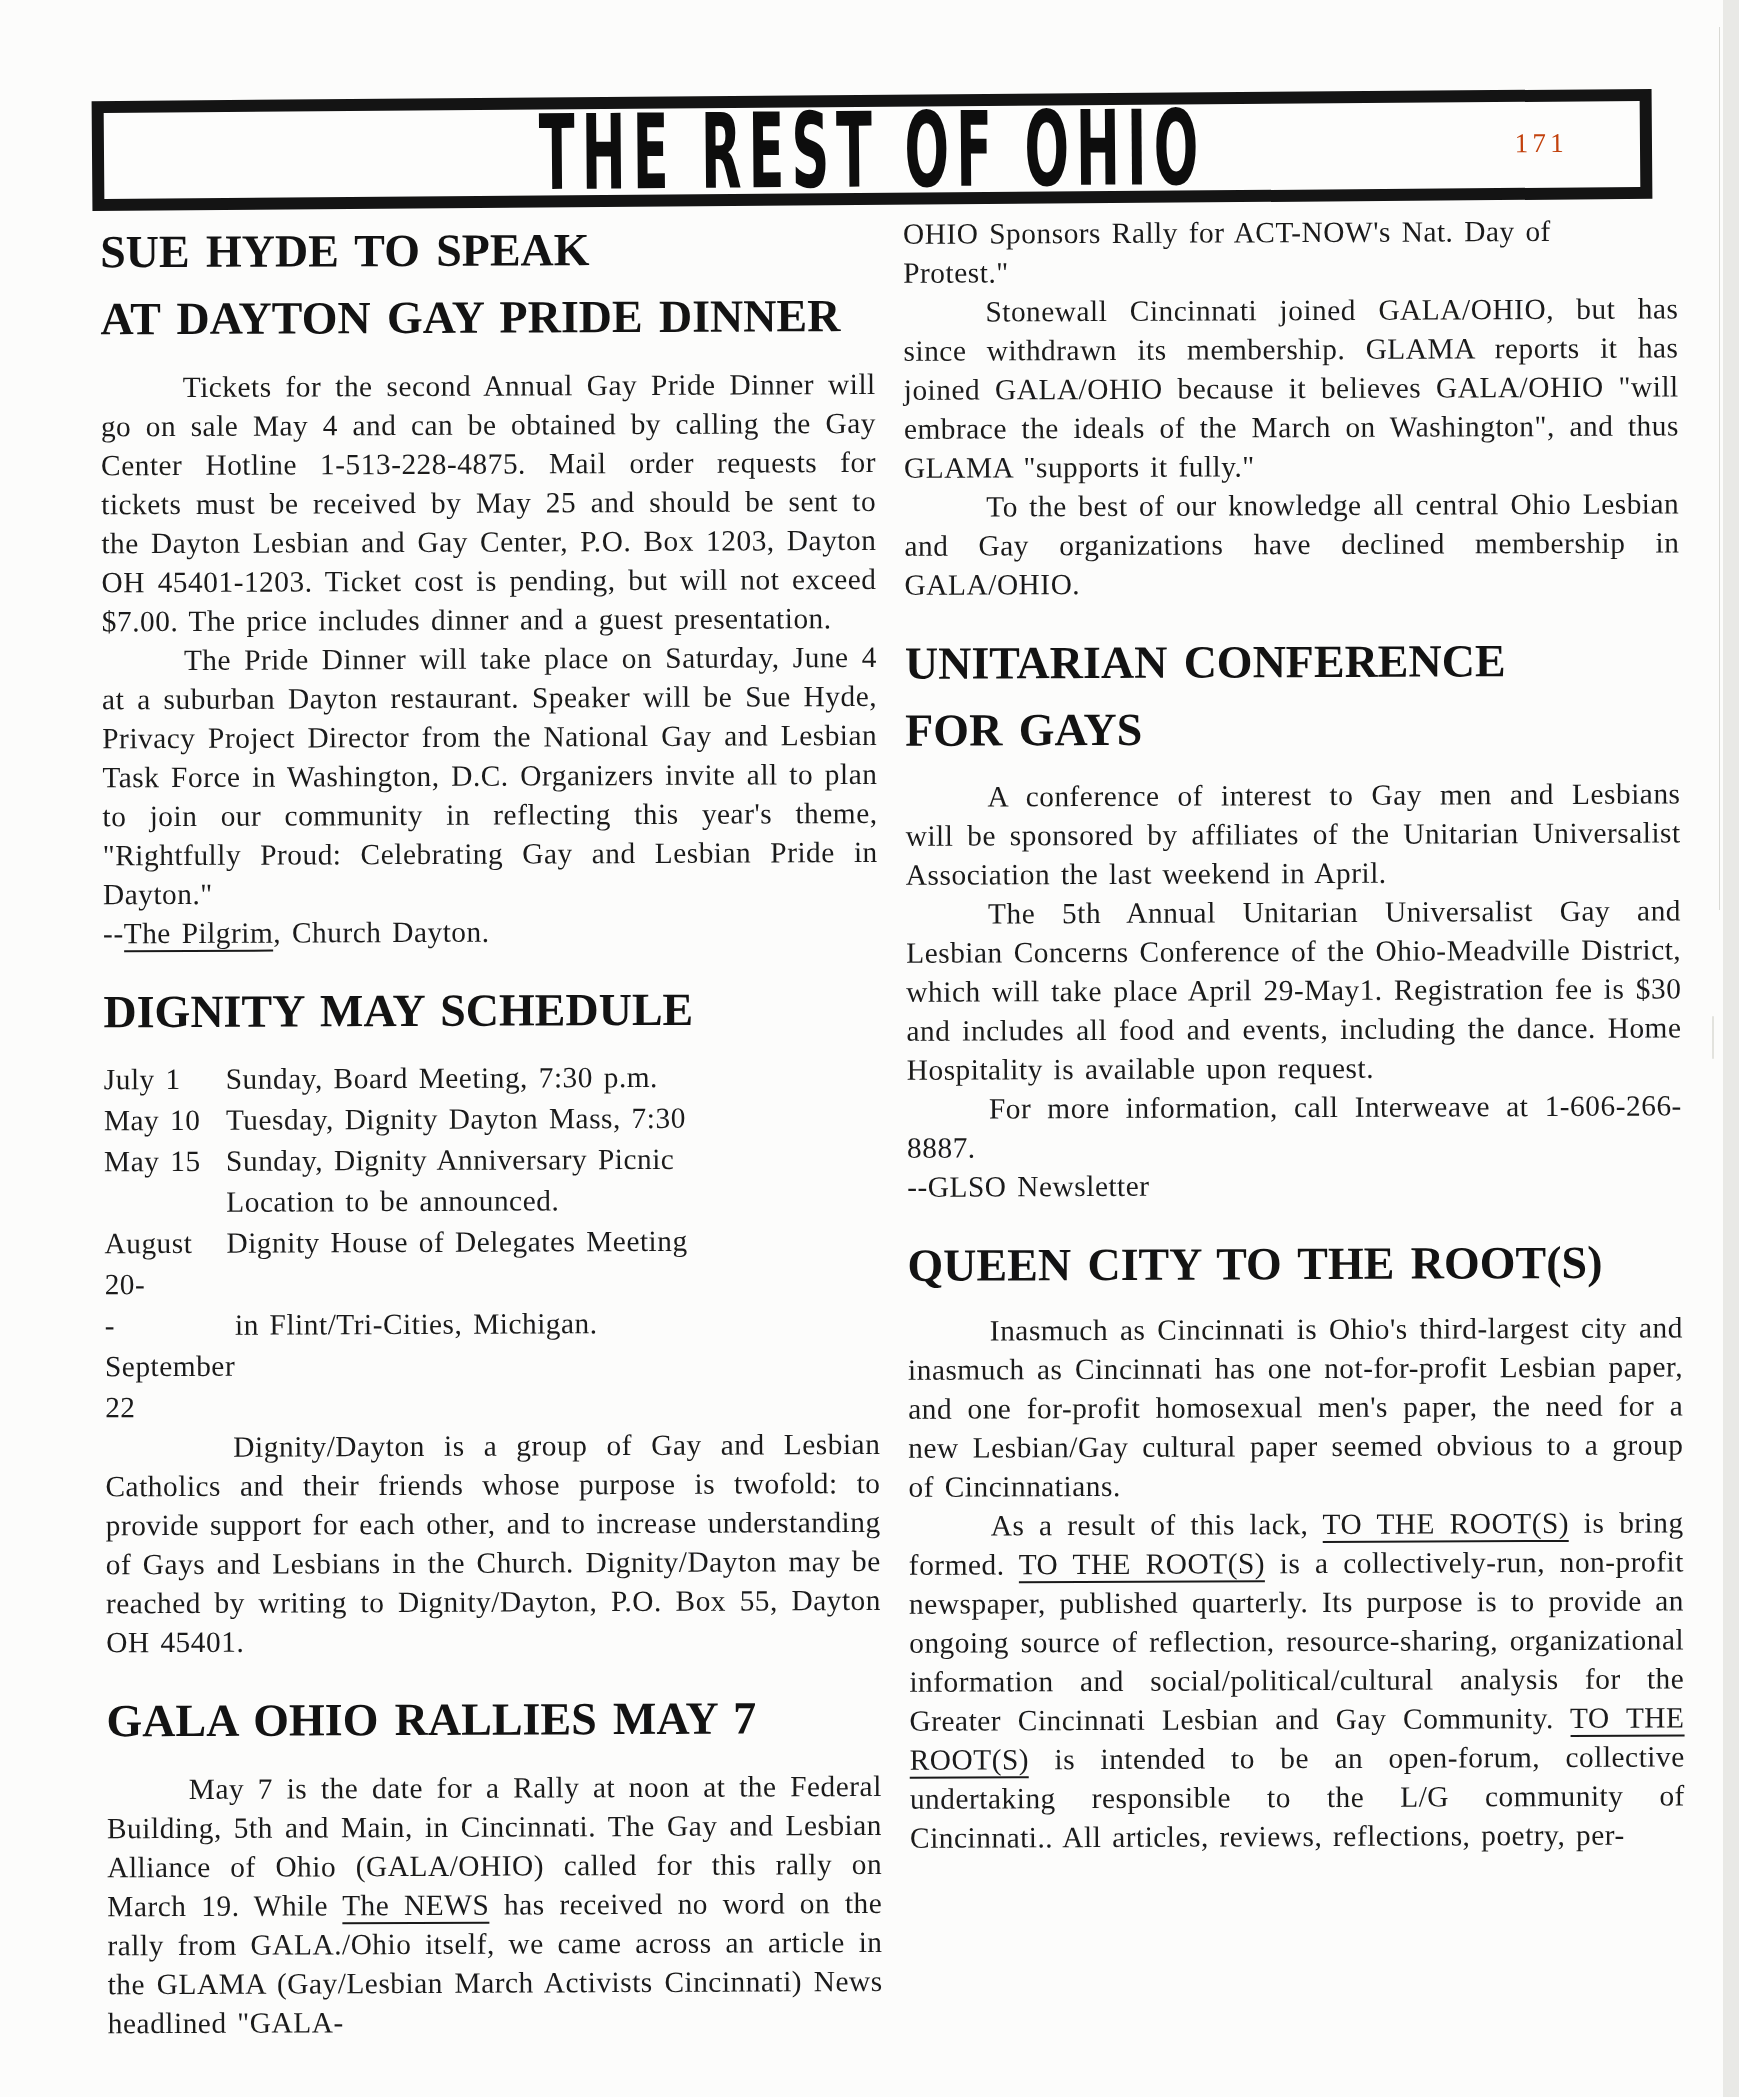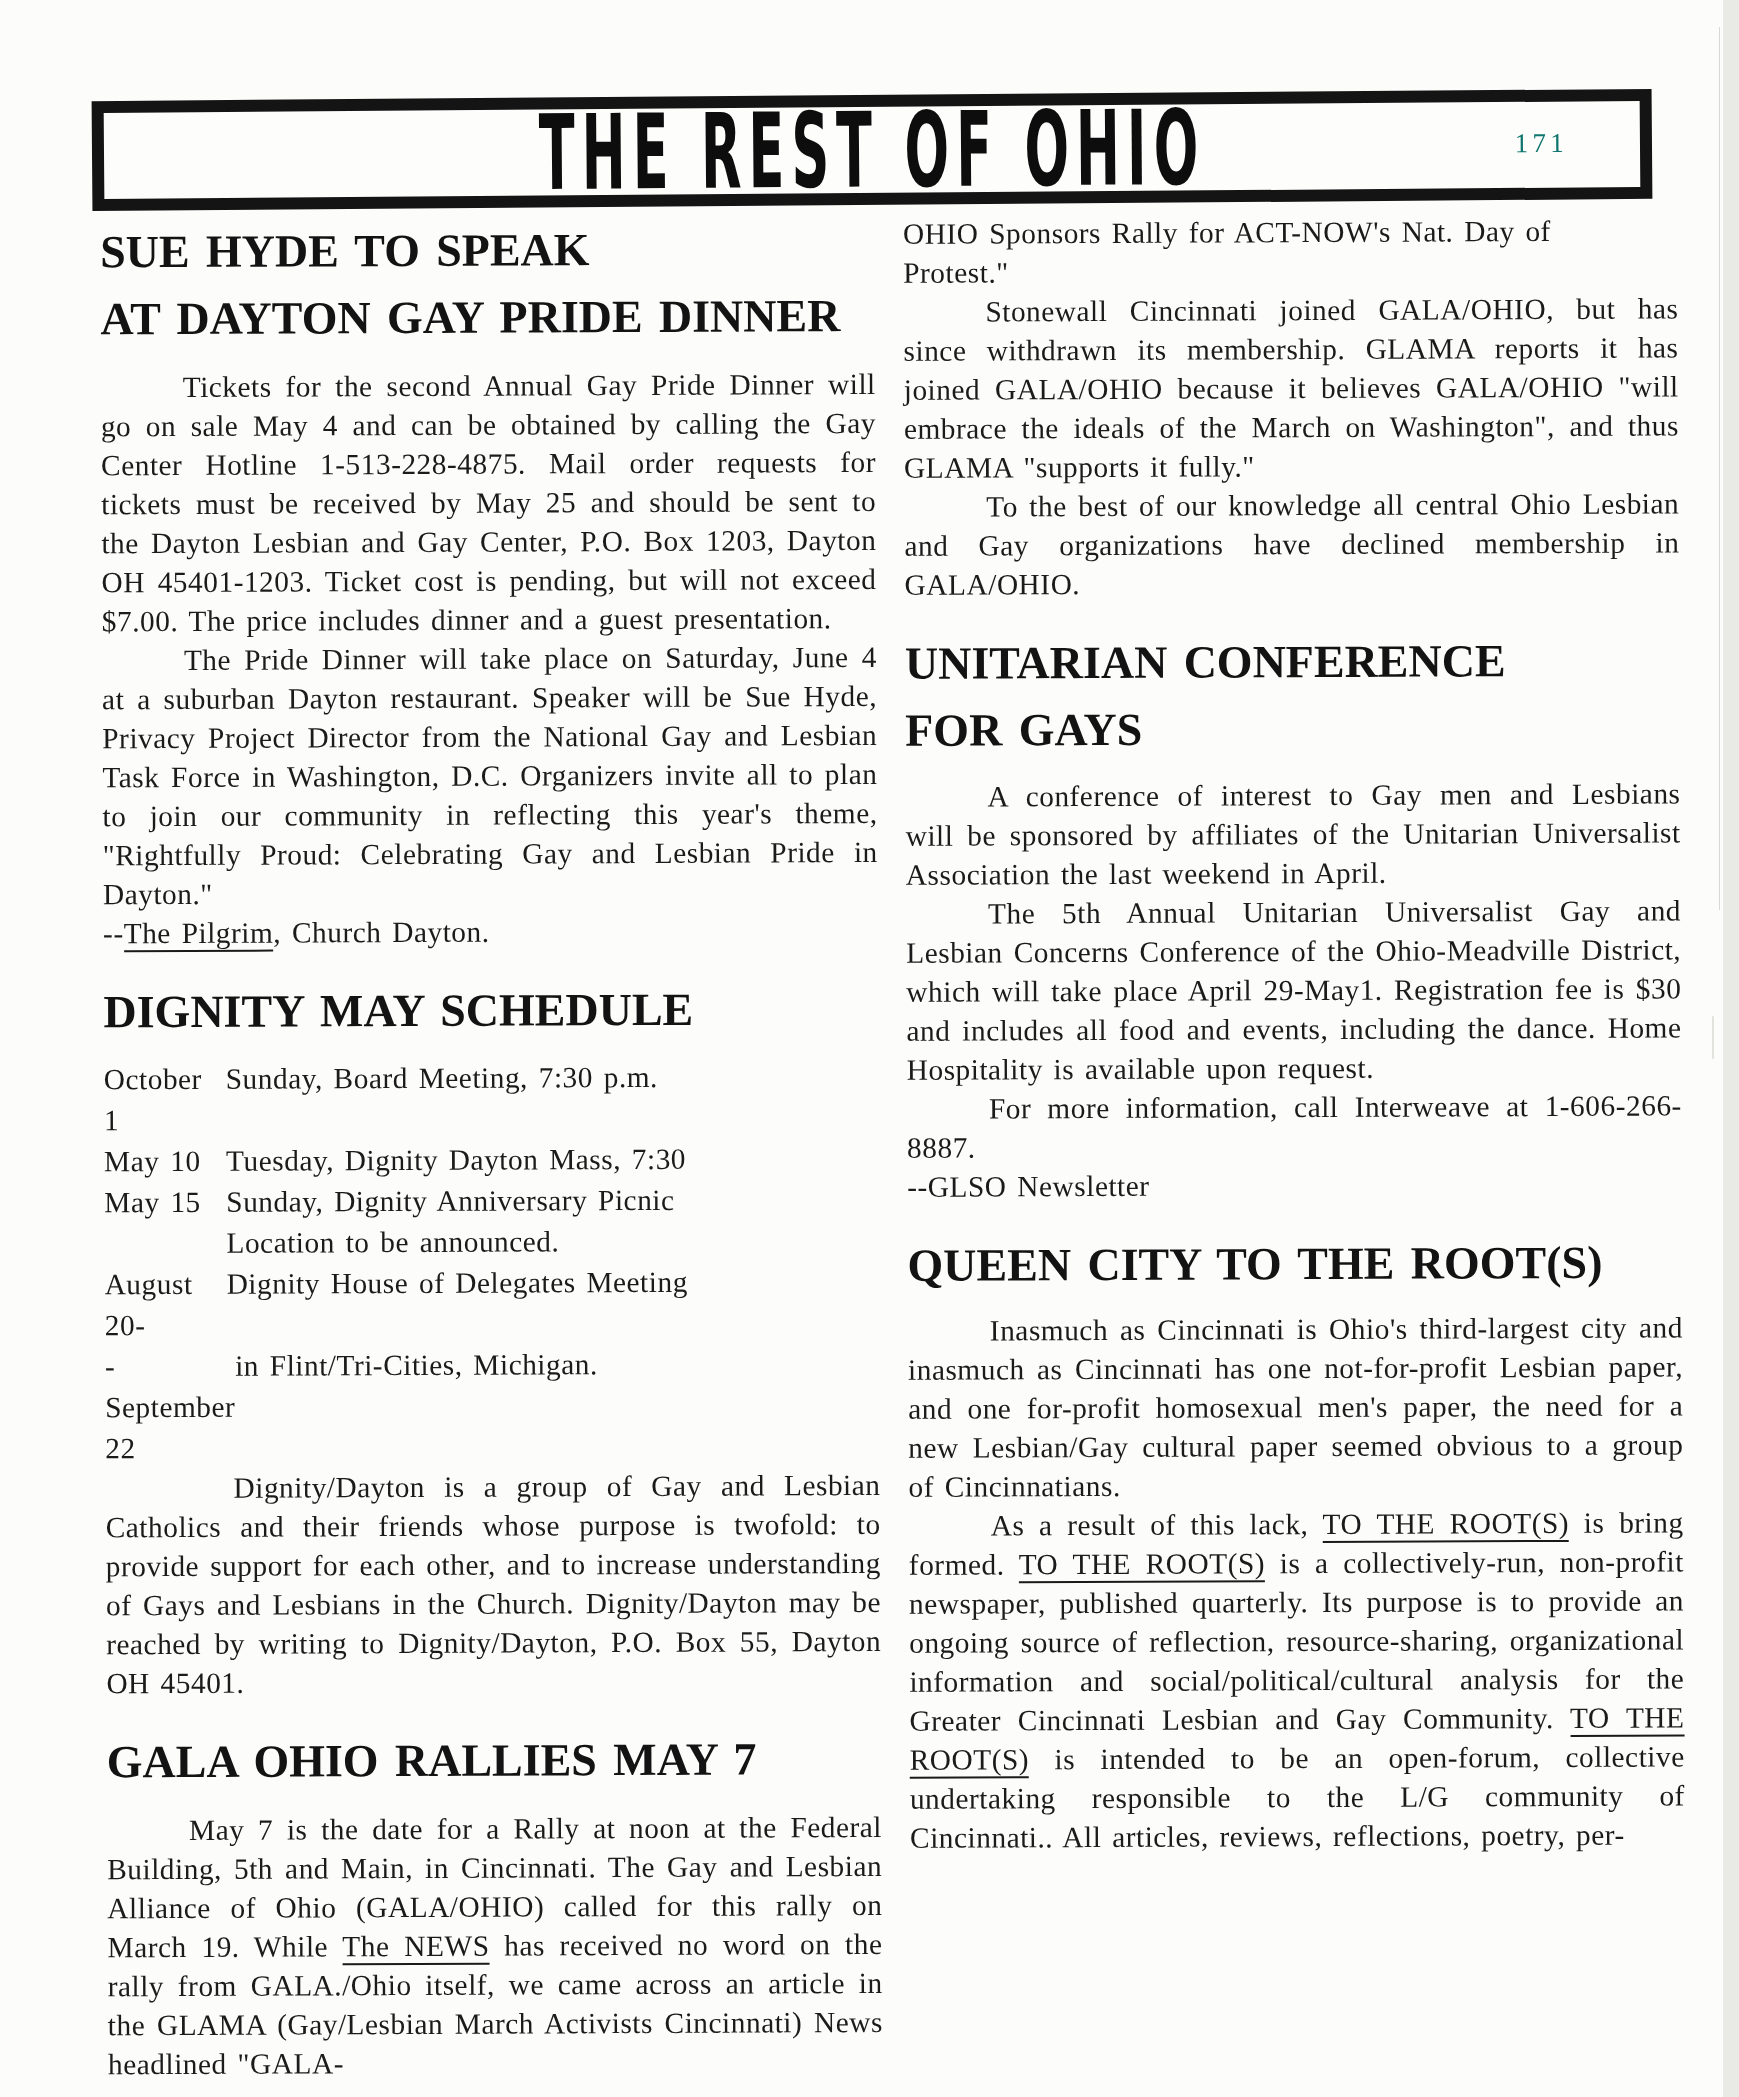--- a/index.html
+++ b/index.html
@@ -33,21 +33,21 @@
     color: #0d0d0d;
     white-space: nowrap;
   }
   .page-number {
     position: absolute;
     right: 72px; top: 50%;
     transform: translateY(-54%);
     font-family: "Liberation Serif", serif;
     font-size: 27px;
     letter-spacing: 4.3px;
-    color: #0f766e;
+    color: #c2410c;
   }
 
   
   .col {
     position: absolute;
     top: 215px;
     width: 775px;
     font-family: "Liberation Serif", serif;
     font-size: 29.4px;
     line-height: 39px;
@@ -126,21 +126,21 @@
         <div class="headline space-below">AT DAYTON GAY PRIDE DINNER</div>
         <p class="para indent first-para-gap">Tickets for the second Annual Gay Pride Dinner will go on sale May 4 and can be obtained by calling the Gay Center Hotline 1-513-228-4875. Mail order requests for tickets must be received by May 25 and should be sent to the Dayton Lesbian and Gay Center, P.O. Box 1203, Dayton OH 45401-1203. Ticket cost is pending, but will not exceed $7.00. The price includes dinner and a guest presentation.</p>
         <p class="para indent">The Pride Dinner will take place on Saturday, June 4 at a suburban Dayton restaurant. Speaker will be Sue Hyde, Privacy Project Director from the National Gay and Lesbian Task Force in Washington, D.C. Organizers invite all to plan to join our community in reflecting this year's theme, "Rightfully Proud: Celebrating Gay and Lesbian Pride in Dayton."</p>
         <div class="attrib"><span>--</span><span class="ul-phrase">The Pilgrim</span><span>, Church Dayton.</span></div>
       </div>
 
       <div>
         <div class="headline space-above space-below">DIGNITY MAY SCHEDULE</div>
         <div class="sched">
           <div class="sched-row">
-            <span class="sched-date">October  1</span>
+            <span class="sched-date">July  1</span>
             <span class="sched-desc">Sunday, Board Meeting, 7:30 p.m.</span>
           </div>
           <div class="sched-row">
             <span class="sched-date">May 10</span>
             <span class="sched-desc">Tuesday, Dignity Dayton Mass, 7:30</span>
           </div>
           <div class="sched-row">
             <span class="sched-date">May 15</span>
             <span class="sched-desc">Sunday, Dignity Anniversary Picnic</span>
           </div>

